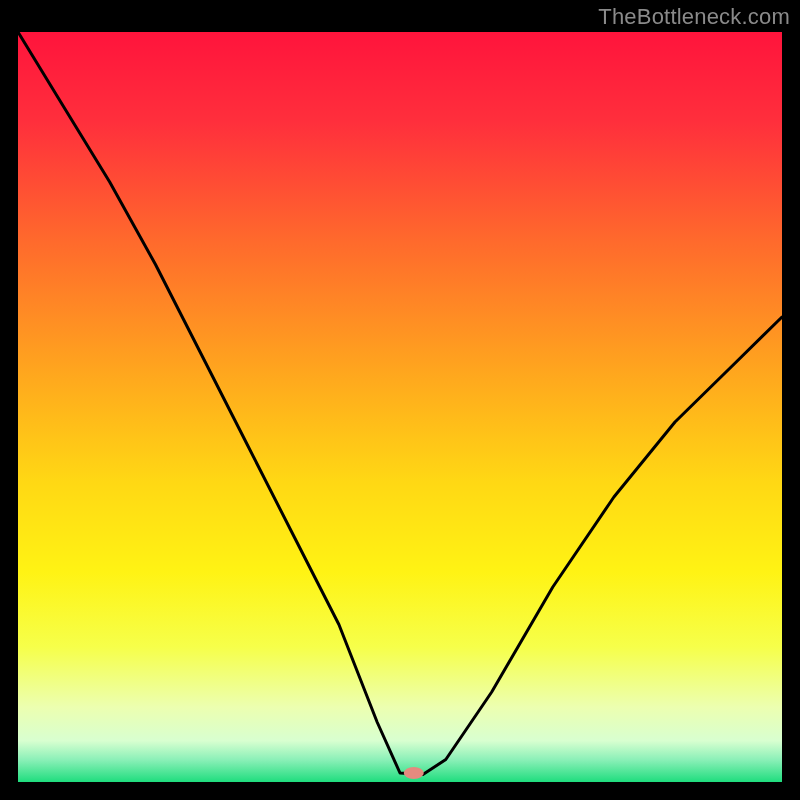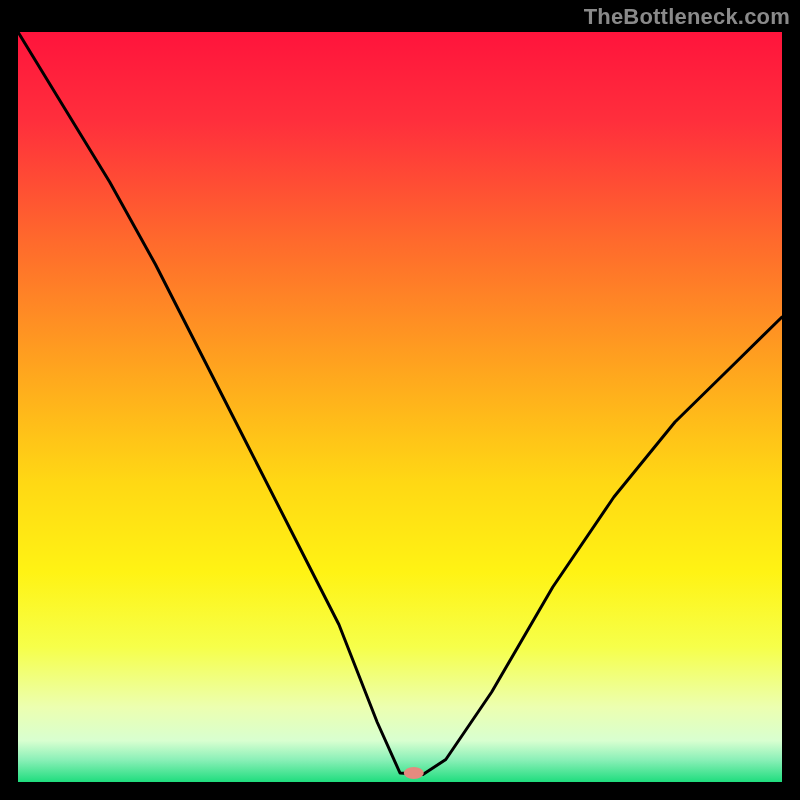--- a/index.html
+++ b/index.html
@@ -18,21 +18,21 @@
     width: 800px;
     height: 800px;
     background: #000;
   }
   .watermark {
     position: absolute;
     top: 4px;
     right: 10px;
     color: #8a8a8a;
     font-size: 22px;
-    font-weight: 700;
+    font-weight: 400;
     letter-spacing: 0.2px;
     z-index: 10;
   }
   svg {
     position: absolute;
     left: 0;
     top: 0;
   }
 </style>
 </head>

